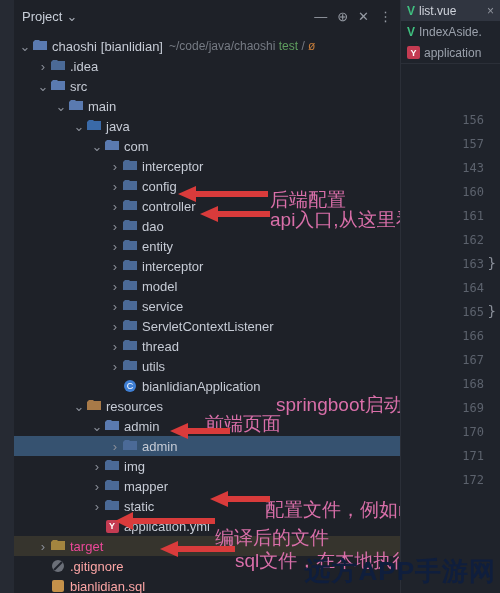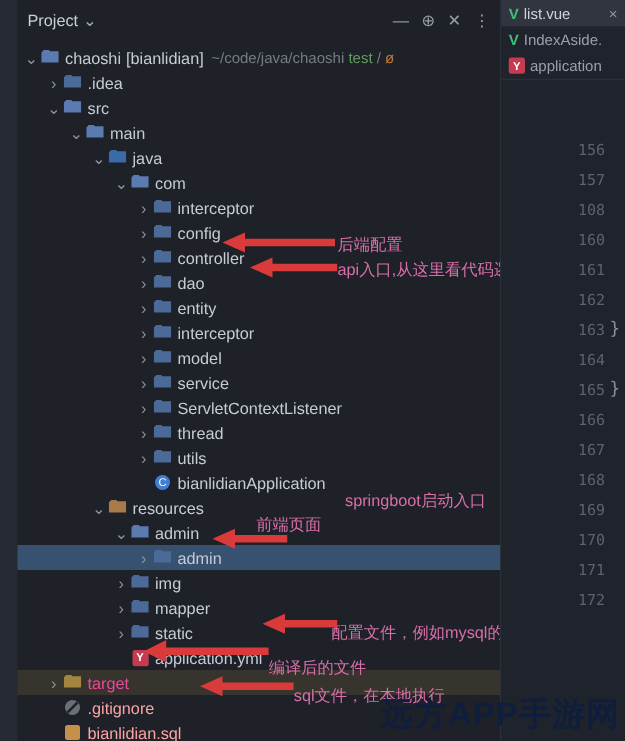--- a/index.html
+++ b/index.html
@@ -39,21 +39,21 @@
   .tw { width:14px; display:inline-flex; justify-content:center; color:#8a8f99; }
   .ic { width:16px; display:inline-flex; justify-content:center; margin-right:4px; }
   .ic svg { display:block; }
   .name { color:#c6cbd5; }
   .name.orange { color:#ec4899; }
   .name.grey { color:#fca5a5; }
   .hint { color:#767b84; margin-left:6px; font-size:12px;}
   .hint .test { color:#5f9e5f; }
   .hint .slash { color:#c07a3a; }
   .annot {
-    position:absolute; color:#d96fa9; font-size:13px;
+    position:absolute; color:#d96fa9; font-size:19px;
     pointer-events:none; white-space:nowrap;
   }
   .arrow {
     position:absolute; pointer-events:none;
   }
   .arrow svg { display:block; }
 
   
   .editor {
     position:absolute; left:400px; top:0; width:100px; height:593px;
@@ -461,21 +461,21 @@
         <span>IndexAside.</span>
       </div>
     <div class="tab">
         <span class="yicon">Y</span>
         <span>application</span>
       </div>
   </div>
   <div class="gutter" id="gutter">
       <div class="ln">156</div>
       <div class="ln">157</div>
-      <div class="ln">108</div>
+      <div class="ln">143</div>
       <div class="ln">160</div>
       <div class="ln">161</div>
       <div class="ln">162</div>
       <div class="ln">163</div>
       <div class="ln">164</div>
       <div class="ln">165</div>
       <div class="ln">166</div>
       <div class="ln">167</div>
       <div class="ln">168</div>
       <div class="ln">169</div>

